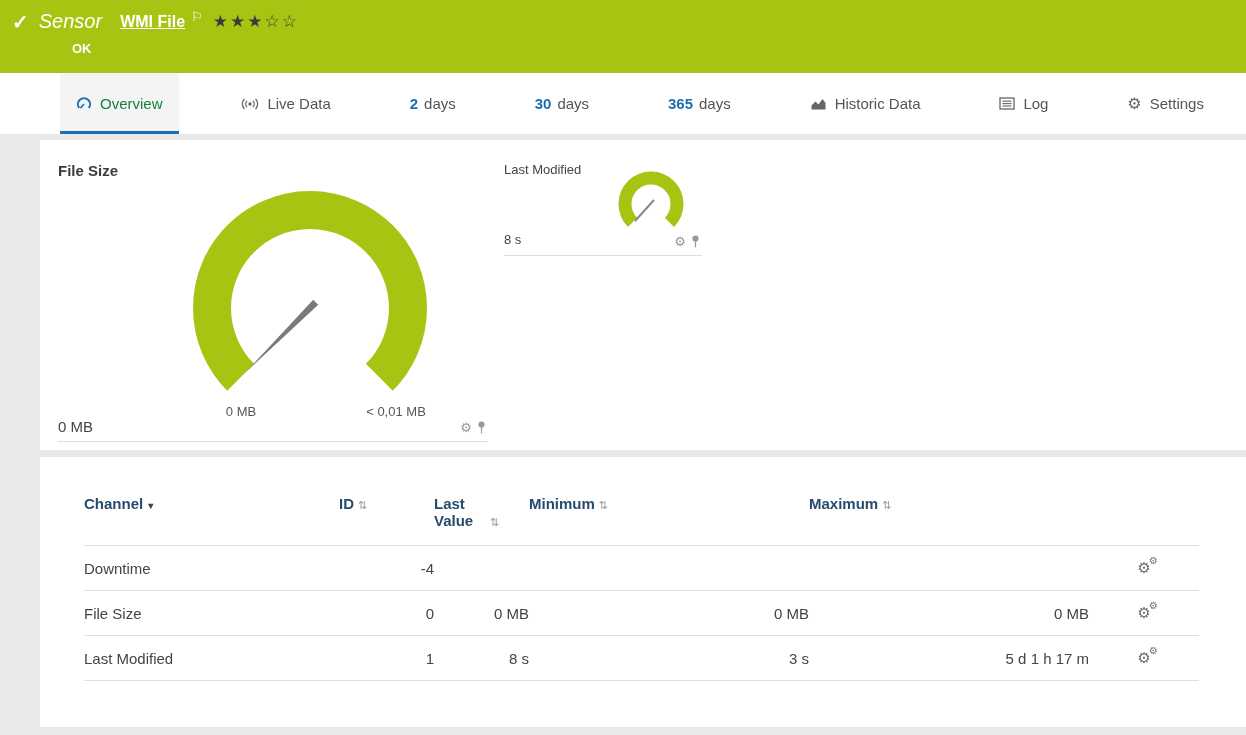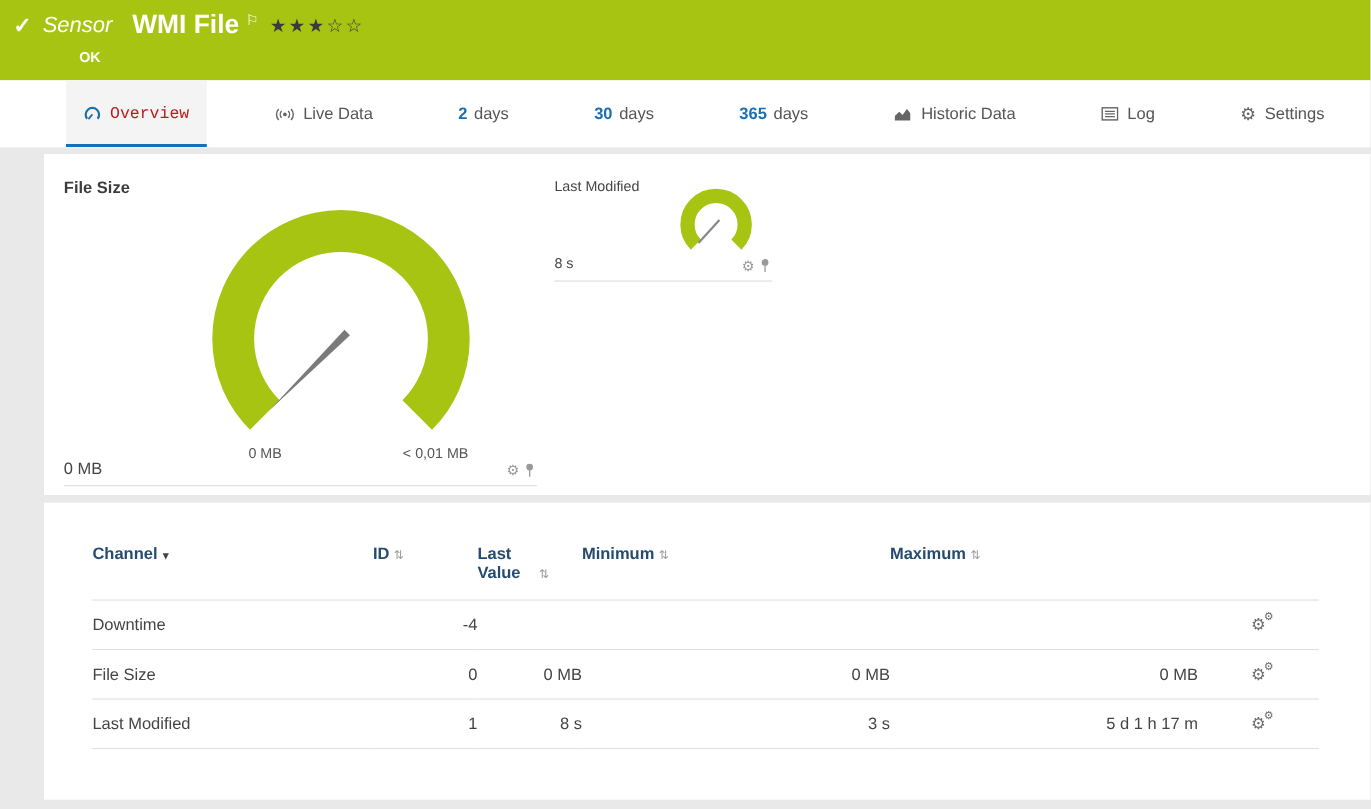--- a/index.html
+++ b/index.html
@@ -4,31 +4,31 @@
 <style>
   * { margin:0; padding:0; box-sizing:border-box; }
   html,body { width:1246px; height:735px; overflow:hidden; background:#e9e9e9;
     font-family:"Liberation Sans", sans-serif; color:#444; }
 
   
   .app-header { height:73px; background:#a8c412; color:#fff; padding:9px 0 0 12px; }
   .header-line { display:flex; align-items:center; }
   .check-icon { font-size:20px; font-weight:bold; margin-right:10px; }
   .sensor-label { font-style:italic; font-size:20px; font-weight:normal; margin-right:18px; }
-  .sensor-name { font-size:24px; font-weight:bold; }
+  .sensor-name { font-size:16px; font-weight:bold;text-decoration:underline; }
   .flag-icon { font-size:13px; margin:0 10px 10px 6px; }
   .stars { font-size:17px; color:#3b3b3b; letter-spacing:2px; cursor:pointer; }
   .status-ok { margin:7px 0 0 60px; font-size:13px; font-weight:bold; }
 
   
   .tabbar { height:61px; background:#fff; display:flex; justify-content:space-between;
     padding:0 26px 0 60px; }
   .tab { display:flex; align-items:center; gap:8px; padding:0 16px; font-size:15px;
     color:#555; cursor:pointer; white-space:nowrap; }
-  .tab-active { color:#b91c1c; background:#f4f4f4; box-shadow:inset 0 -3px 0 #1b6fb1;font-family:Liberation Mono, monospace; }
+  .tab-active { color:#15803d; background:#f4f4f4; box-shadow:inset 0 -3px 0 #1b6fb1; }
   .tab-num { color:#1b6fb1; font-weight:bold; margin-right:-2px; }
   .tab .ticon { display:inline-flex; align-items:center; }
   .gear-glyph { font-size:16px; color:#666; }
 
   
   .content { padding:6px 0 0 40px; }
   .panel { background:#fff; width:1206px; }
   .panel-gauges { height:310px; padding:14px 18px; display:flex; gap:16px; align-items:flex-start; }
 
   .tile { position:relative; border-bottom:1px solid #ddd; cursor:pointer; }

